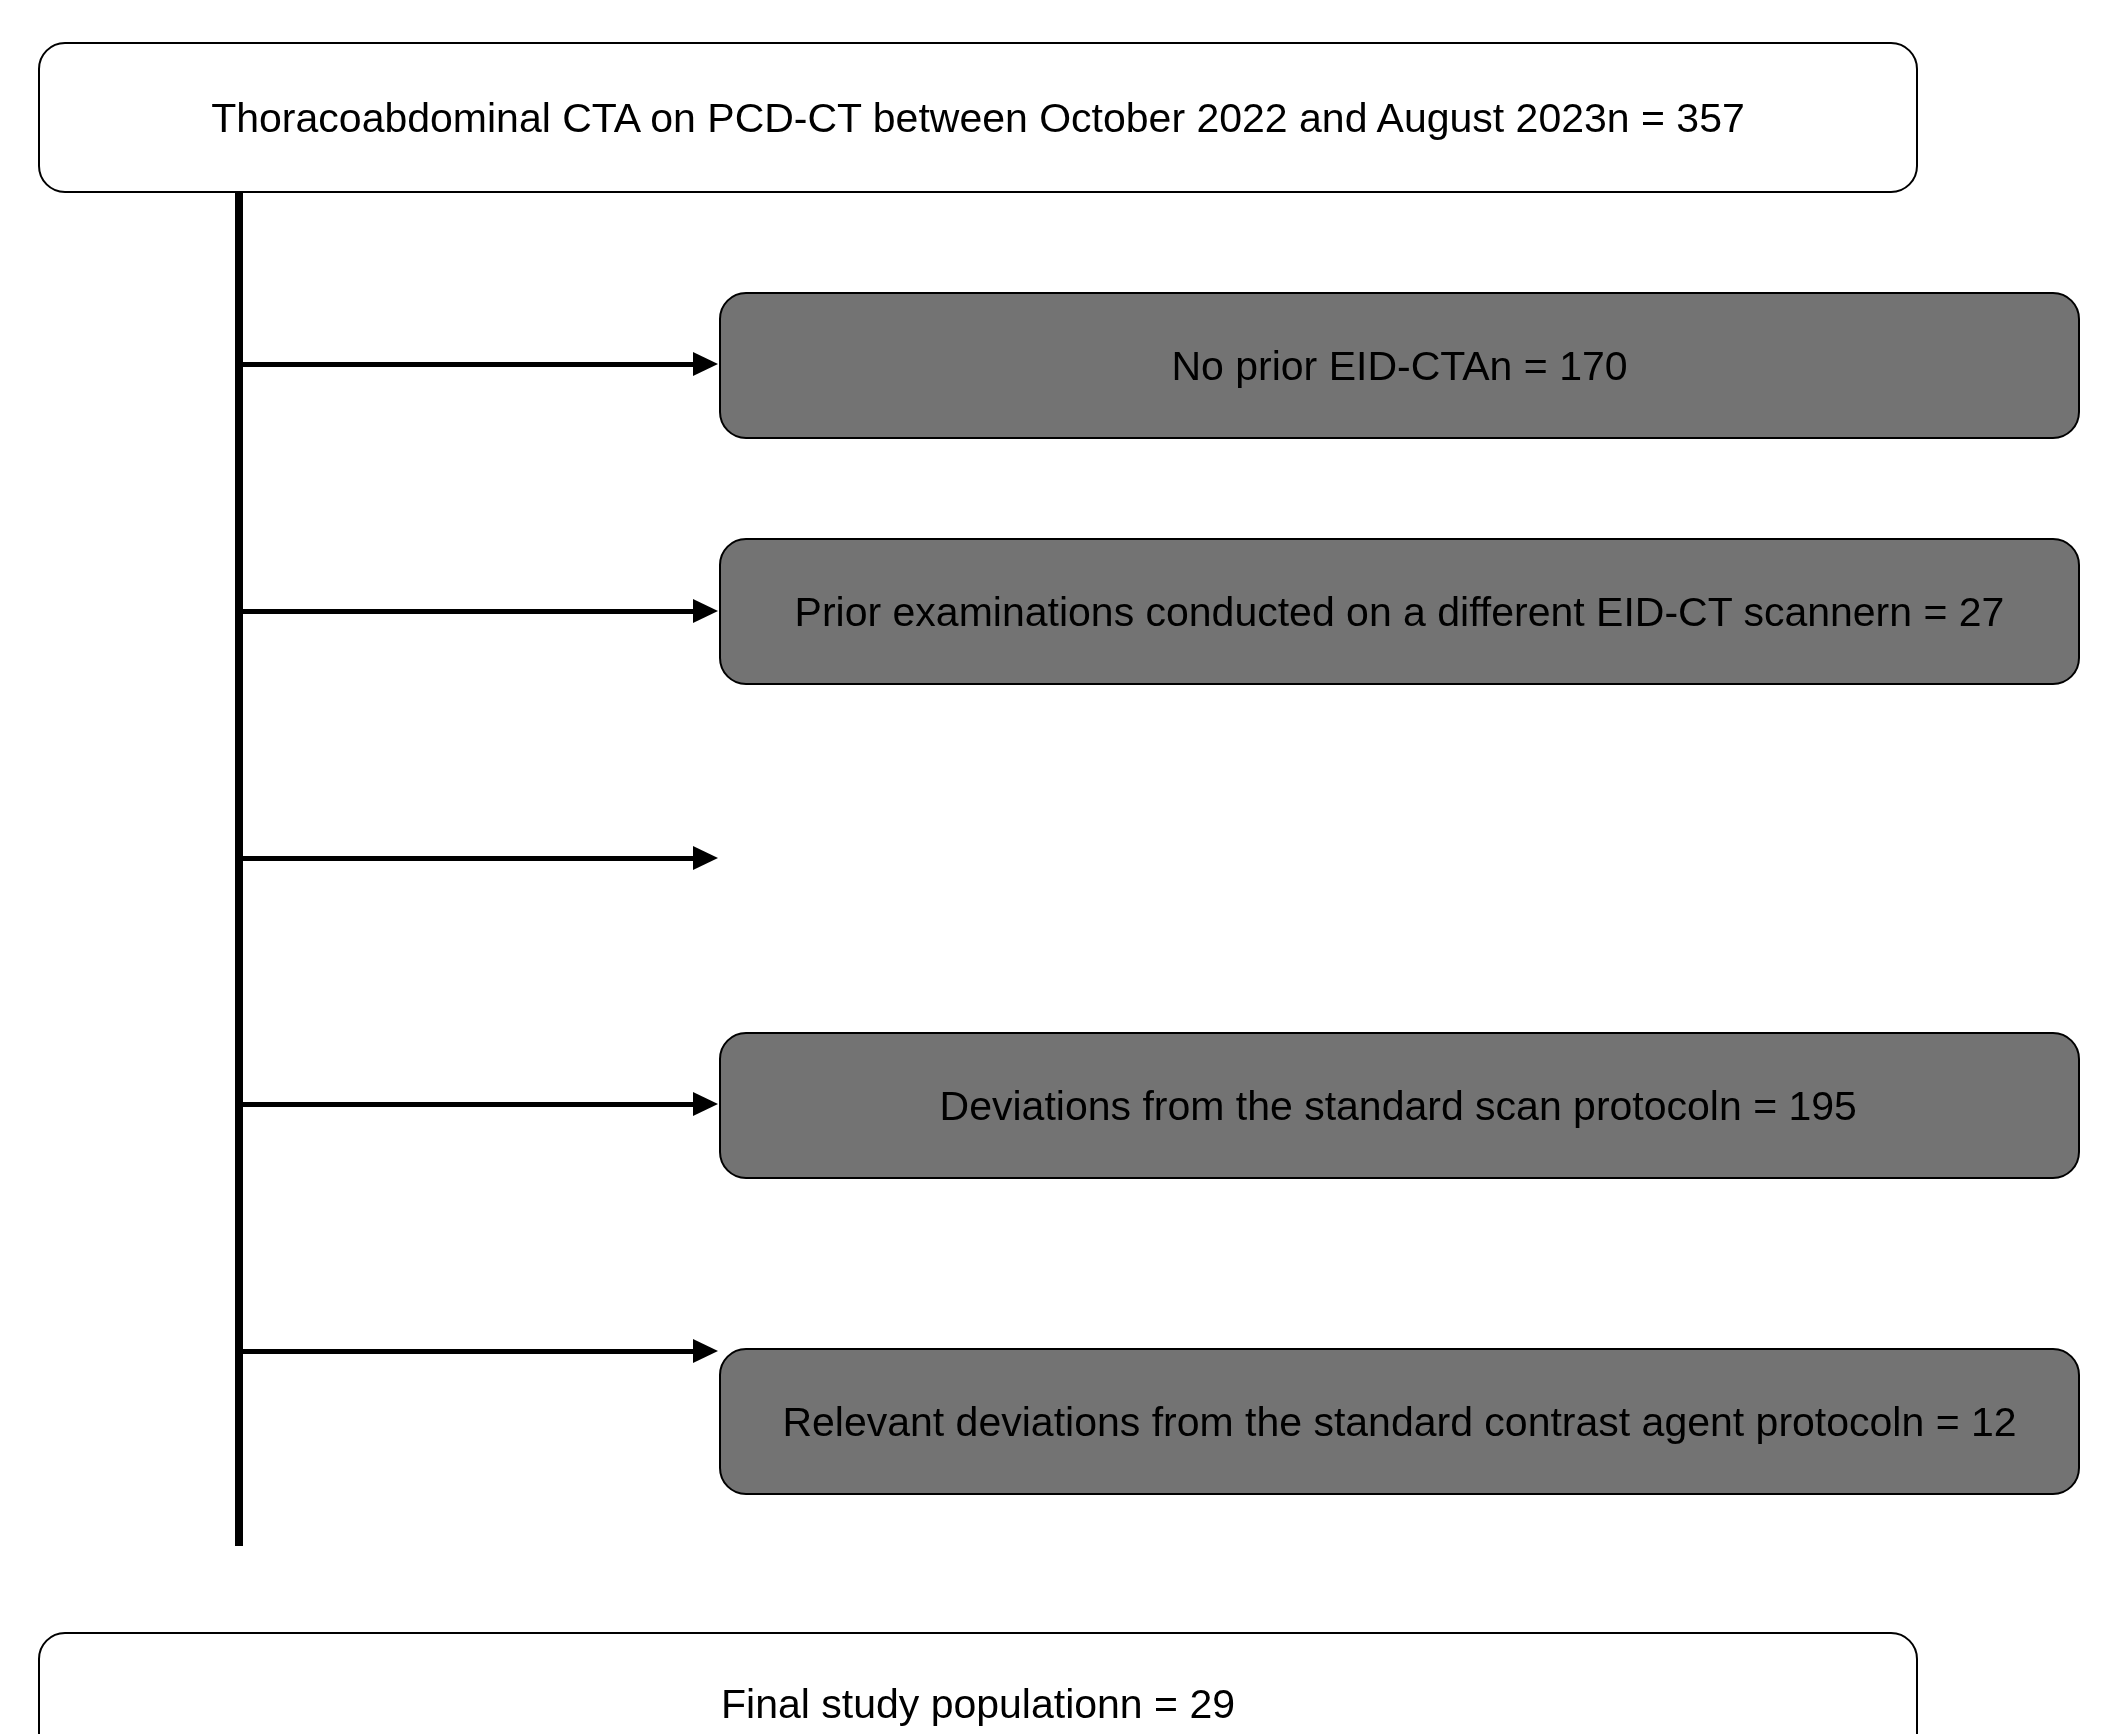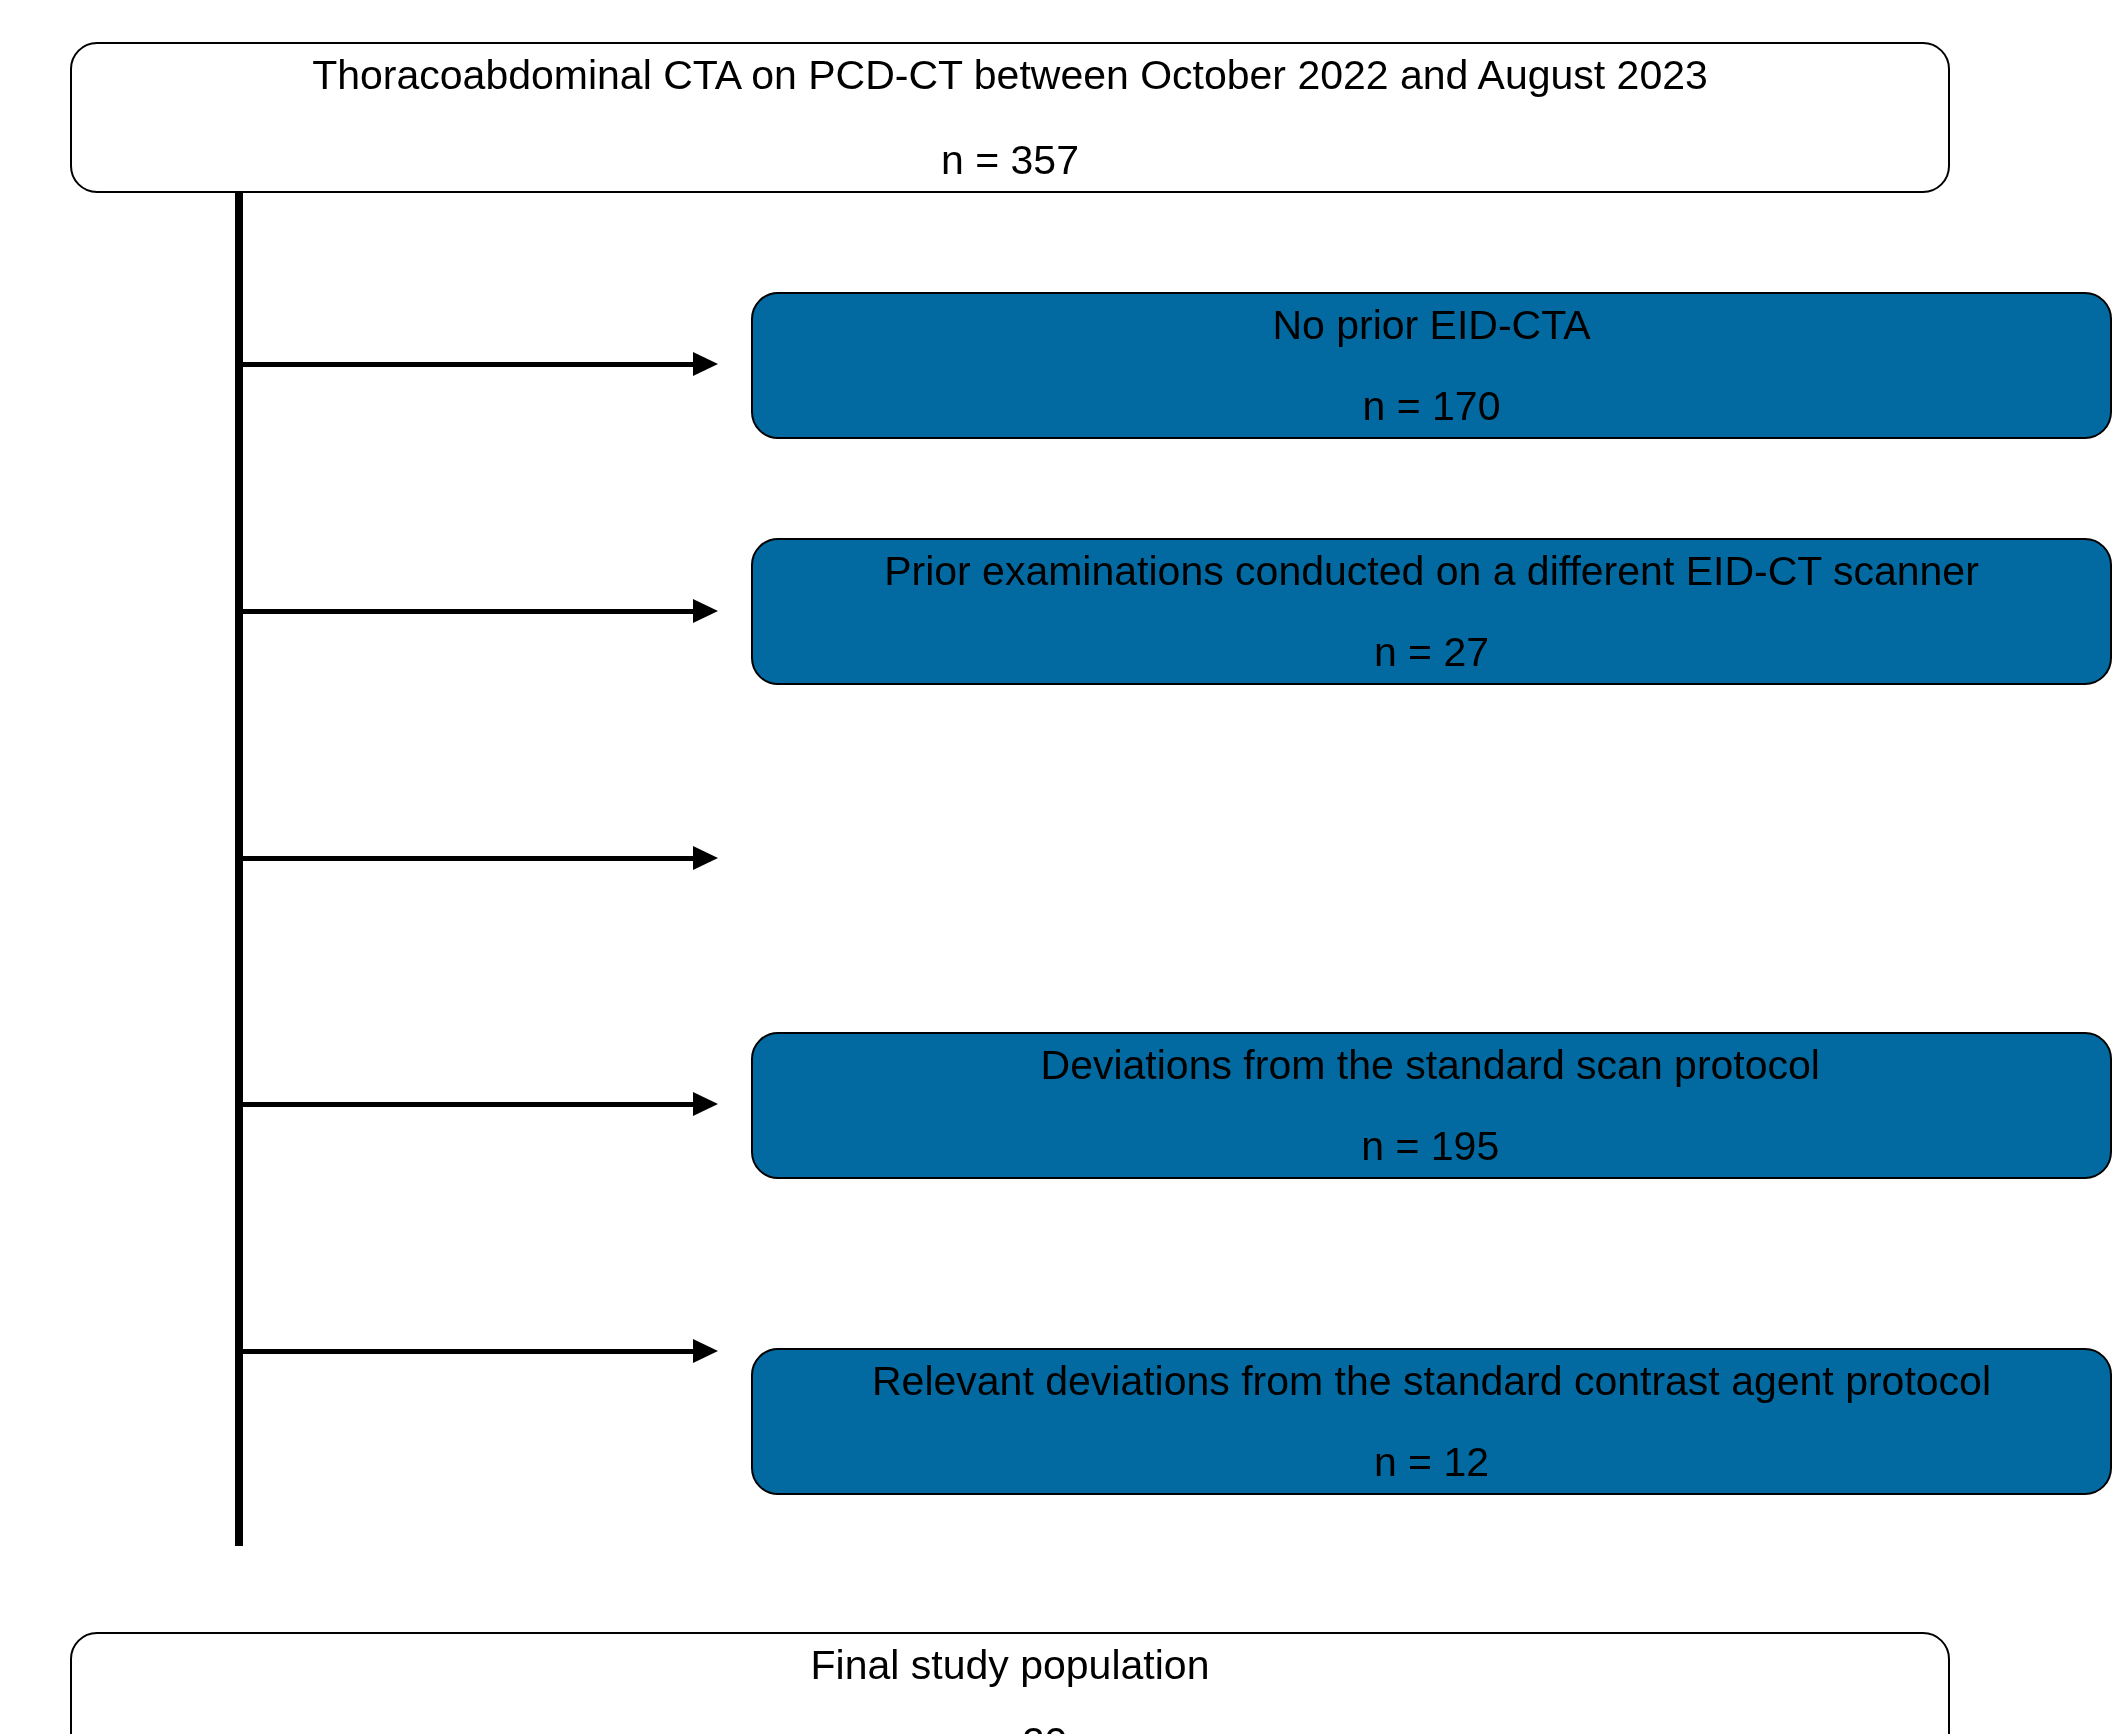--- a/index.html
+++ b/index.html
@@ -15,37 +15,36 @@
     font-family: "Liberation Sans", sans-serif;
     color: #000000;
     overflow: hidden;
   }
   .box {
     position: absolute;
     box-sizing: border-box;
     border: 2.9px solid #000000;
     border-radius: 27px;
     display: flex;
-    flex-direction: column;
+    flex-direction: row;
     align-items: center;
-    justify-content: space-between;
+    justify-content: center;
     text-align: center;
     font-size: 41px;
     line-height: 62px;
     padding: 0 19.5px;
-    margin-left: 32px;
   }
   .box--white {
     background: #ffffff;
     left: 38px;
     width: 1880px;
     height: 151px;
   }
   .box--gray {
-    background: #0369a1;
+    background: #737373;
     left: 719px;
     width: 1361px;
     height: 147px;
   }
   .vline {
     position: absolute;
     left: 235px;
     top: 191px;
     width: 7.8px;
     height: 1355px;

